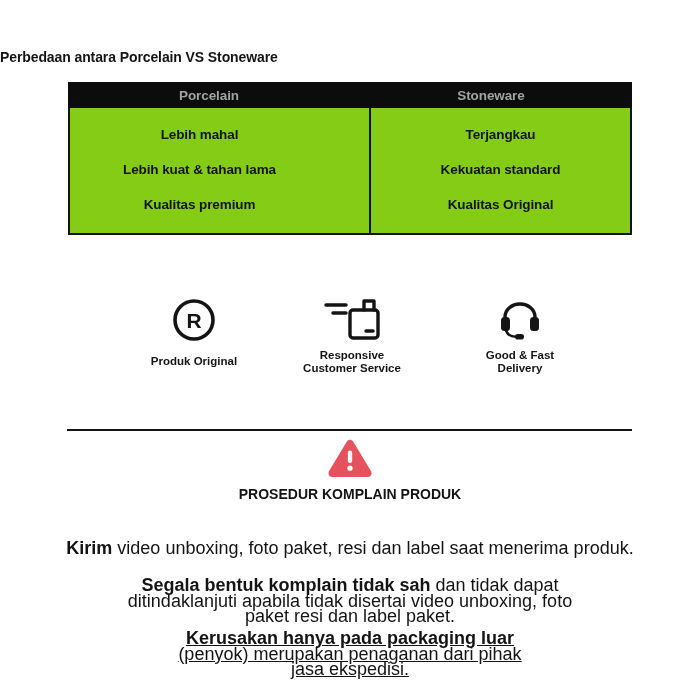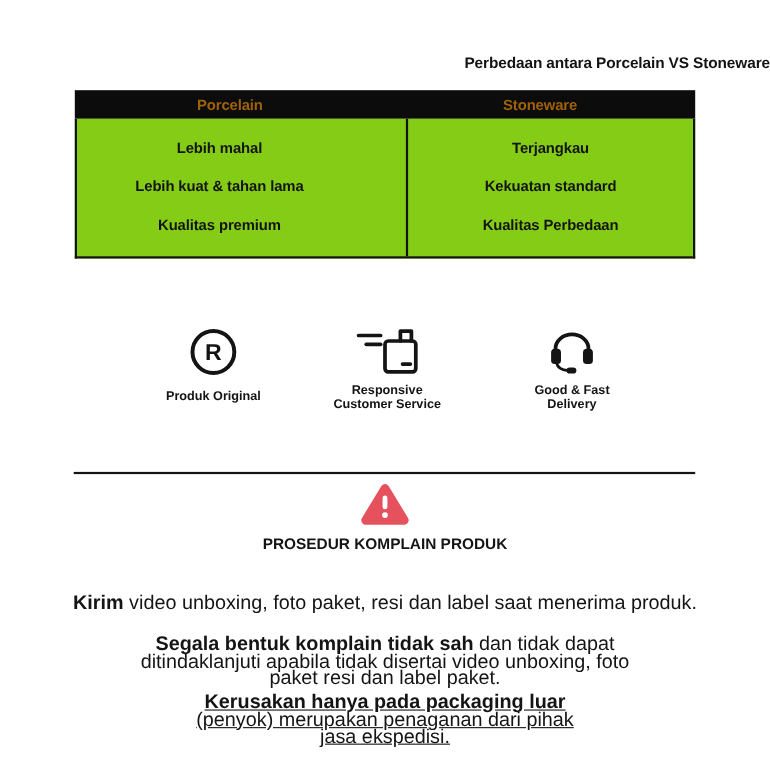--- a/index.html
+++ b/index.html
@@ -4,27 +4,27 @@
 <style>
   html,body{margin:0;padding:0;}
   body{
     width:700px;height:700px;background:#ffffff;
     font-family:"Liberation Sans",sans-serif;color:#141414;
     position:relative;overflow:hidden;
   }
   .page{position:absolute;inset:0;}
 
   
-  .title{position:absolute;top:49px;left:0;width:700px;text-align:right;
+  .title{position:absolute;top:49px;left:0;width:700px;text-align:left;
          font-size:14px;font-weight:700;letter-spacing:-0.1px;}
 
   
   .cmp-table{position:absolute;left:68px;top:82px;width:564px;}
   .cmp-head{display:flex;height:26px;background:#0c0c0c;}
-  .cmp-head .hcell{flex:1;color:#a16207;font-weight:700;font-size:13.5px;
+  .cmp-head .hcell{flex:1;color:#a3a3a3;font-weight:700;font-size:13.5px;
                    text-align:center;line-height:27px;letter-spacing:-0.1px;}
   .cmp-body{display:flex;height:125px;border:2px solid #141414;border-top:none;
             background:#84cc16;box-sizing:content-box;}
   .cmp-col{flex:1;padding-top:9px;}
   .cmp-col + .cmp-col{border-left:2px solid #141414;margin-left:40px;}
   .cmp-cell{height:35px;line-height:35px;text-align:center;font-weight:700;
             font-size:13.5px;letter-spacing:-0.1px;}
 
   
   .features{position:absolute;top:296px;left:0;width:700px;height:82px;}
@@ -65,21 +65,21 @@
     </div>
     <div class="cmp-body">
       <div class="cmp-col">
         <div class="cmp-cell">Lebih mahal</div>
         <div class="cmp-cell">Lebih kuat &amp; tahan lama</div>
         <div class="cmp-cell">Kualitas premium</div>
       </div>
       <div class="cmp-col">
         <div class="cmp-cell">Terjangkau</div>
         <div class="cmp-cell">Kekuatan standard</div>
-        <div class="cmp-cell">Kualitas Perbedaan</div>
+        <div class="cmp-cell">Kualitas Original</div>
       </div>
     </div>
   </div>
 
   <div class="features">
 
     <div class="feature f1">
       <span class="f-icon">
         <svg width="46" height="46" viewBox="0 0 46 46">
           <circle cx="23" cy="23" r="19" fill="none" stroke="#141414" stroke-width="3.6"></circle>

